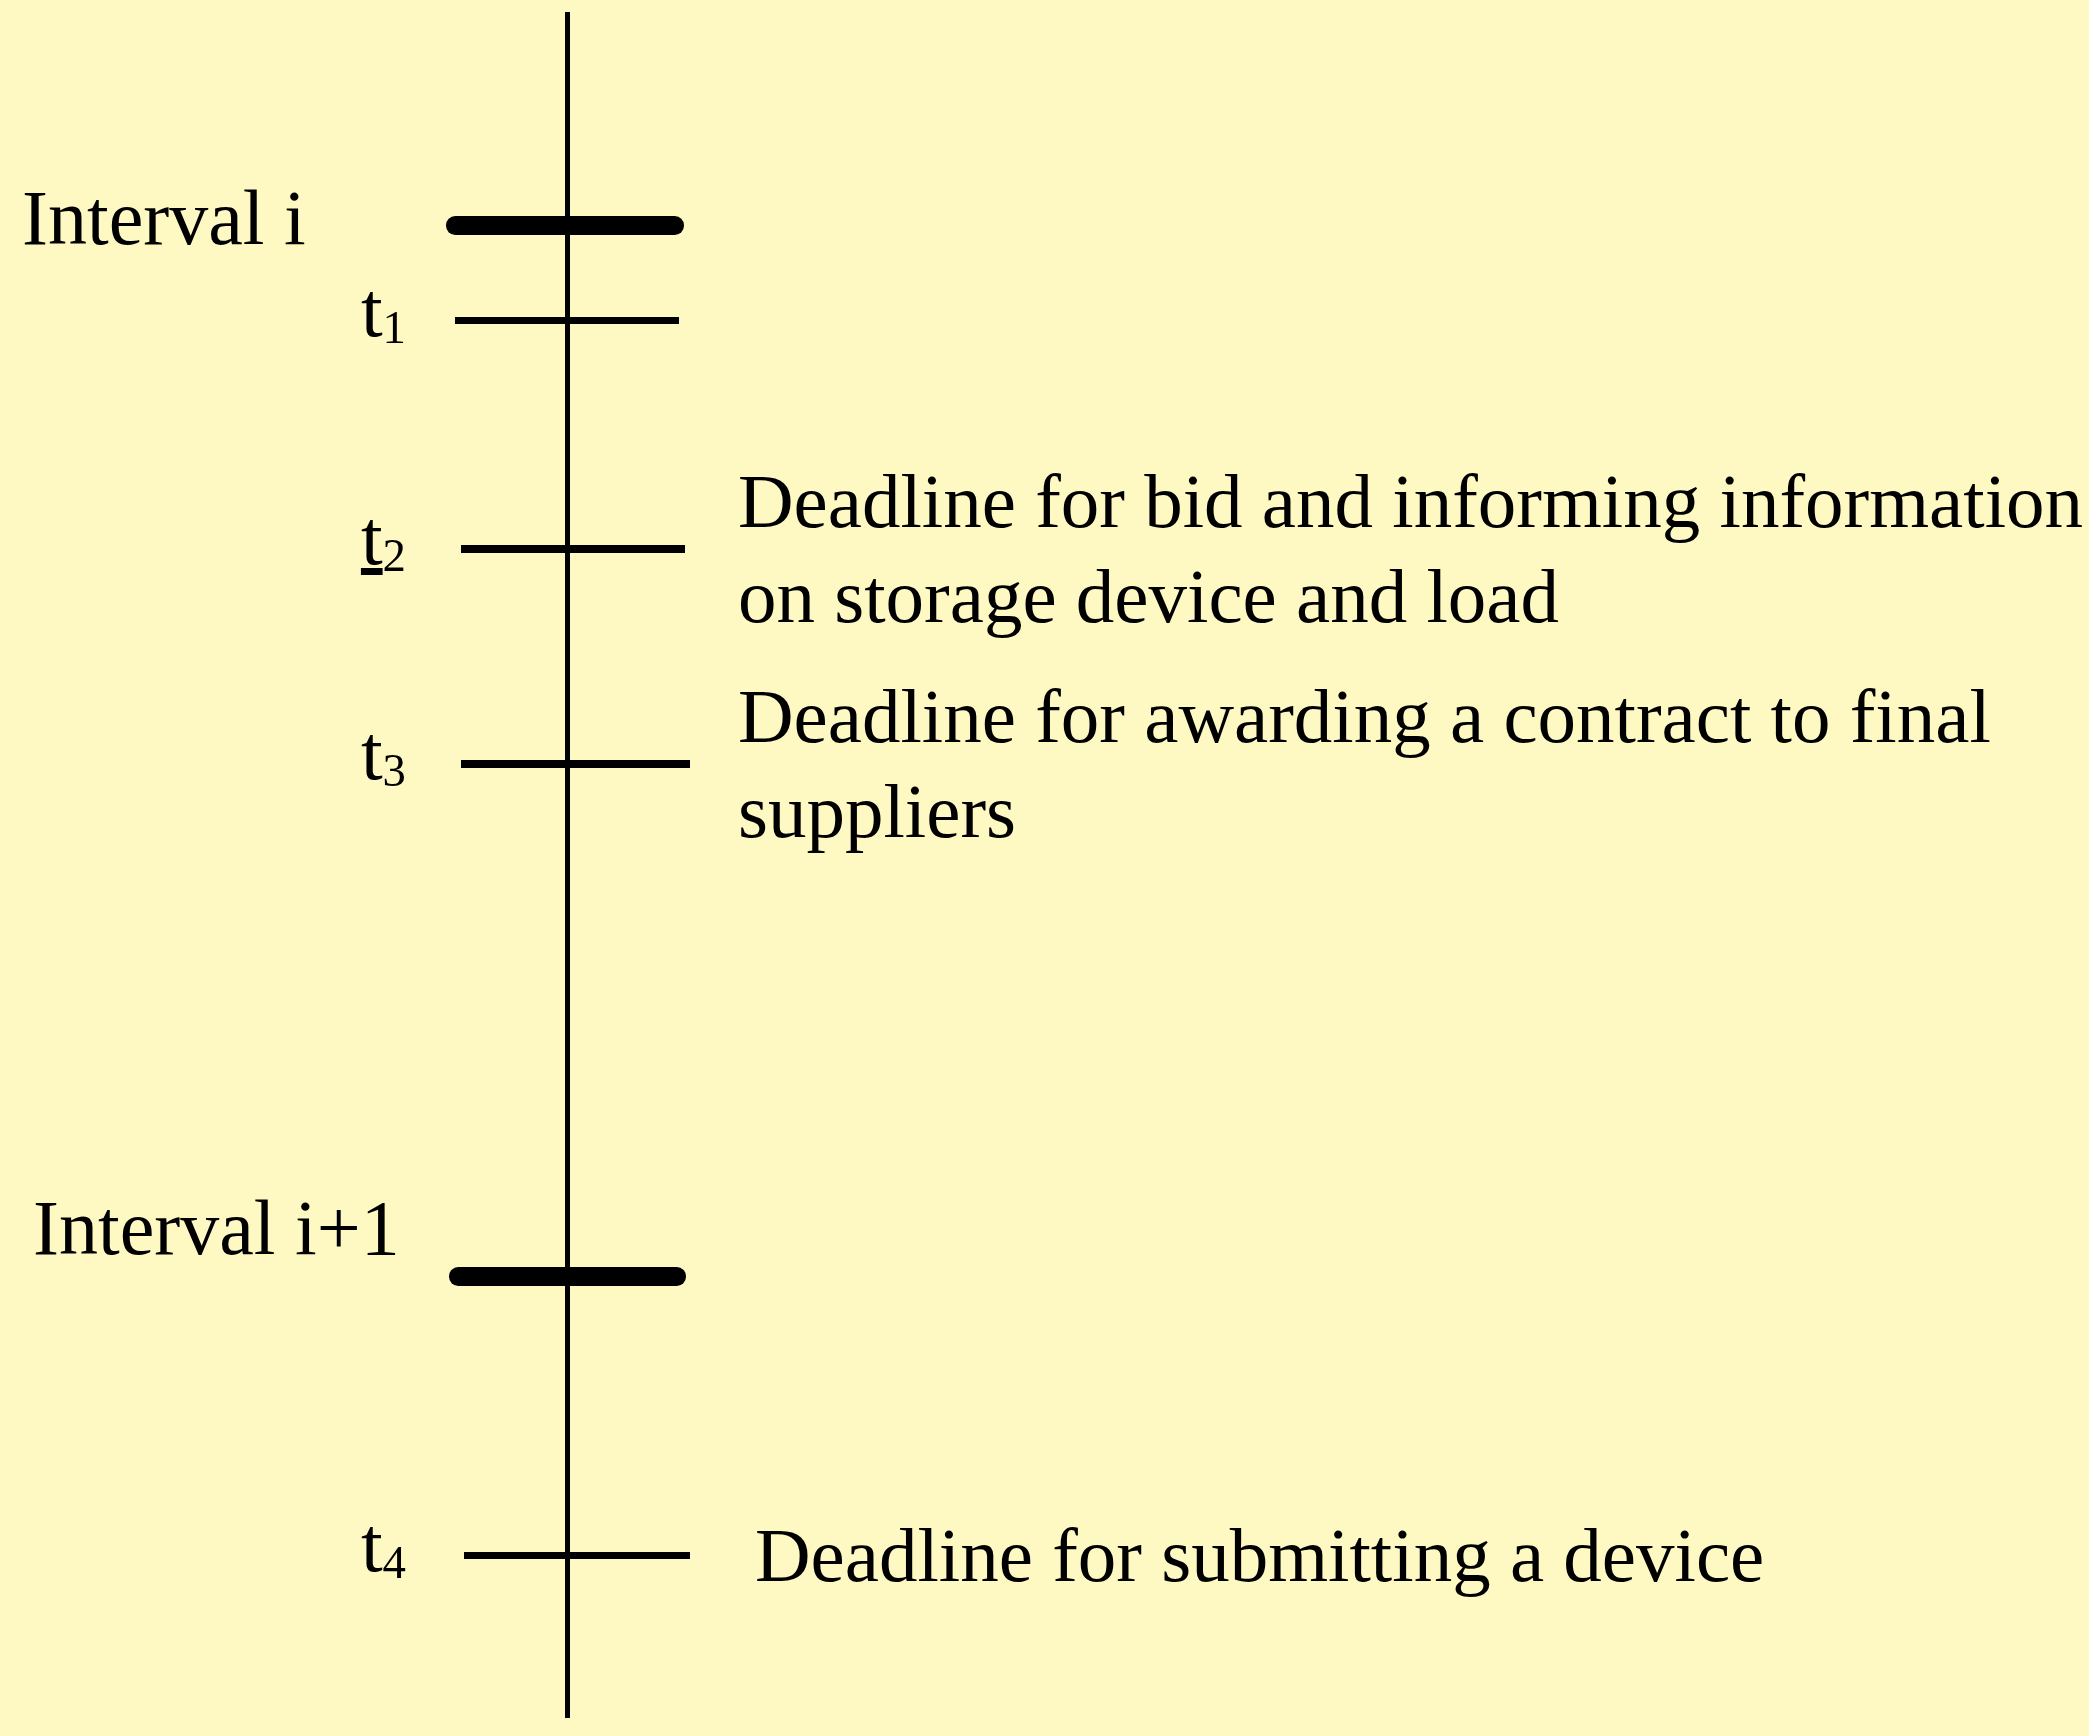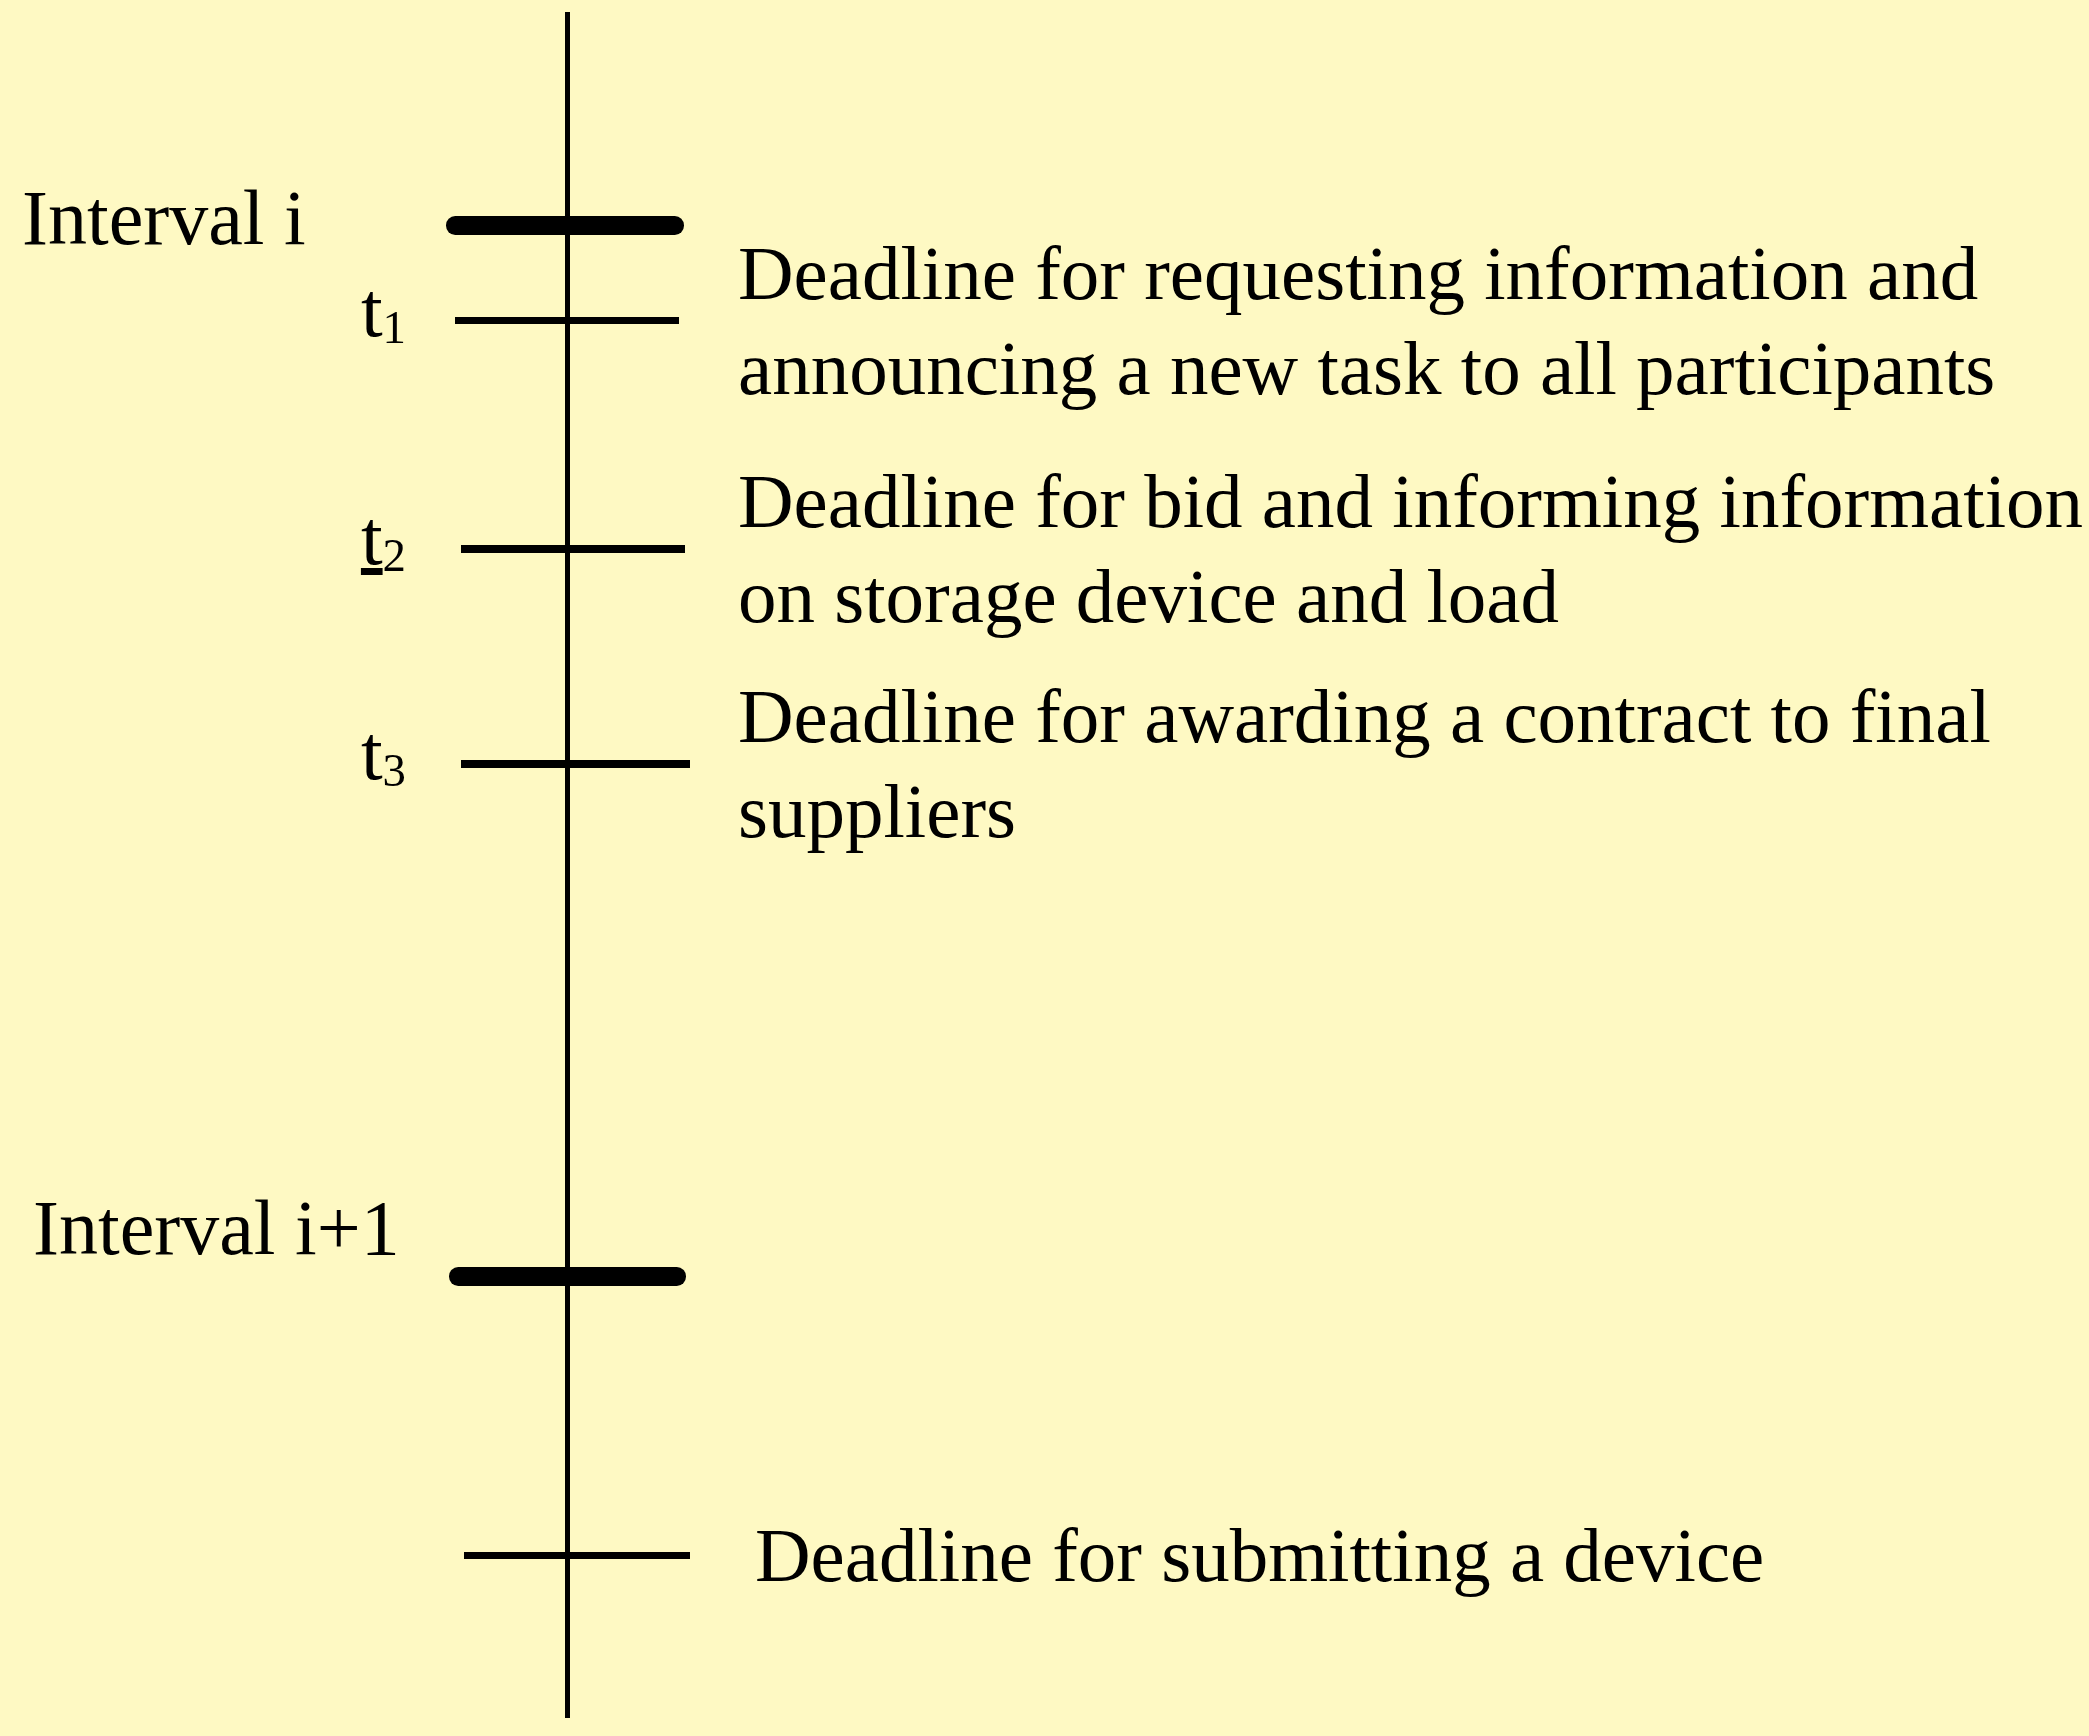--- a/index.html
+++ b/index.html
@@ -84,38 +84,35 @@
   <div class="axis-line"></div>
 
   <div id="bar-interval-i" class="interval-bar"></div>
   <div id="label-interval-i" class="interval-label">Interval i</div>
 
   <div id="bar-interval-i1" class="interval-bar"></div>
   <div id="label-interval-i1" class="interval-label">Interval i+1</div>
 
   <div id="tick-t1" class="tick"></div>
   <div id="label-t1" class="t-label"><span>t</span><sub>1</sub></div>
-  <div id="text-t1" class="event-text">
-    <span class="line">Deadline for requesting information and</span>
-    <span class="line">announcing a new task to all participants</span>
-  </div>
 
   <div id="tick-t2" class="tick"></div>
   <div id="label-t2" class="t-label"><span>t</span><sub>2</sub></div>
   <div id="text-t2" class="event-text">
     <span class="line">Deadline for bid and informing information</span>
     <span class="line">on storage device and load</span>
   </div>
 
   <div id="tick-t3" class="tick"></div>
   <div id="label-t3" class="t-label"><span>t</span><sub>3</sub></div>
   <div id="text-t3" class="event-text">
     <span class="line">Deadline for awarding a contract to final</span>
     <span class="line">suppliers</span>
   </div>
 
   <div id="tick-t4" class="tick"></div>
+  <div id="label-t4" class="t-label"><span>t</span><sub>4</sub></div>
   <div id="text-t4" class="event-text">
     <span class="line">Deadline for submitting a device</span>
   </div>
 
 </div>
 
 
 </body></html>

